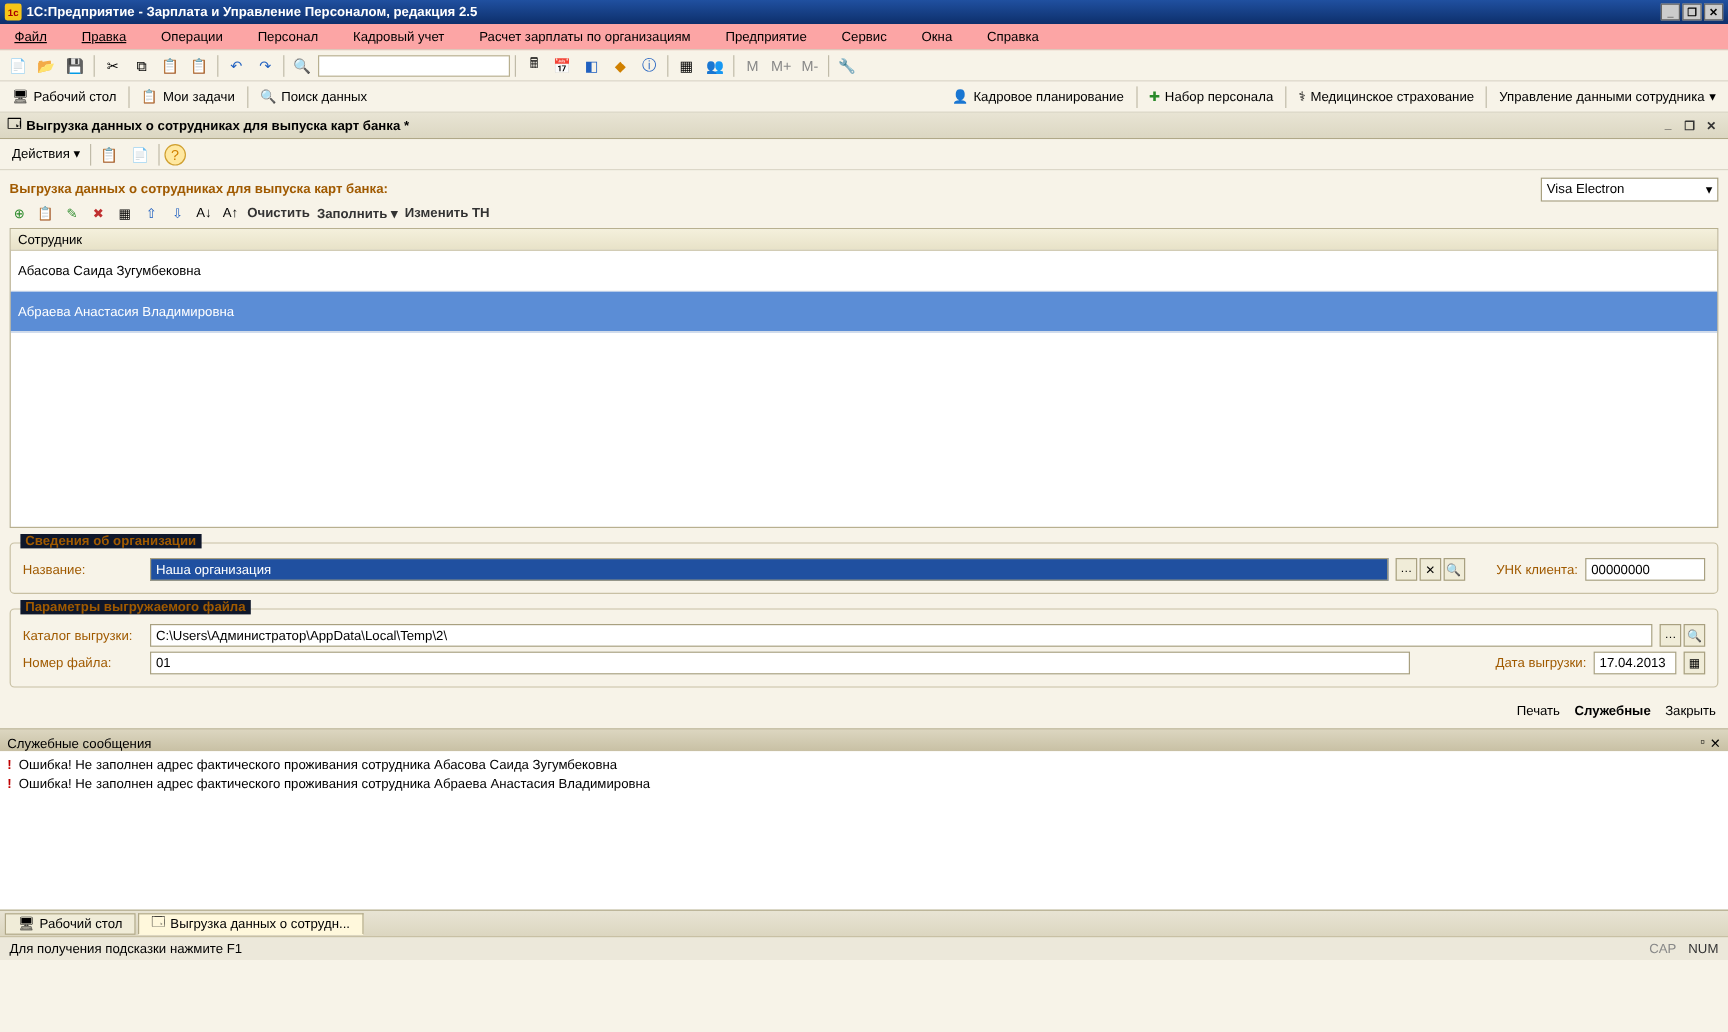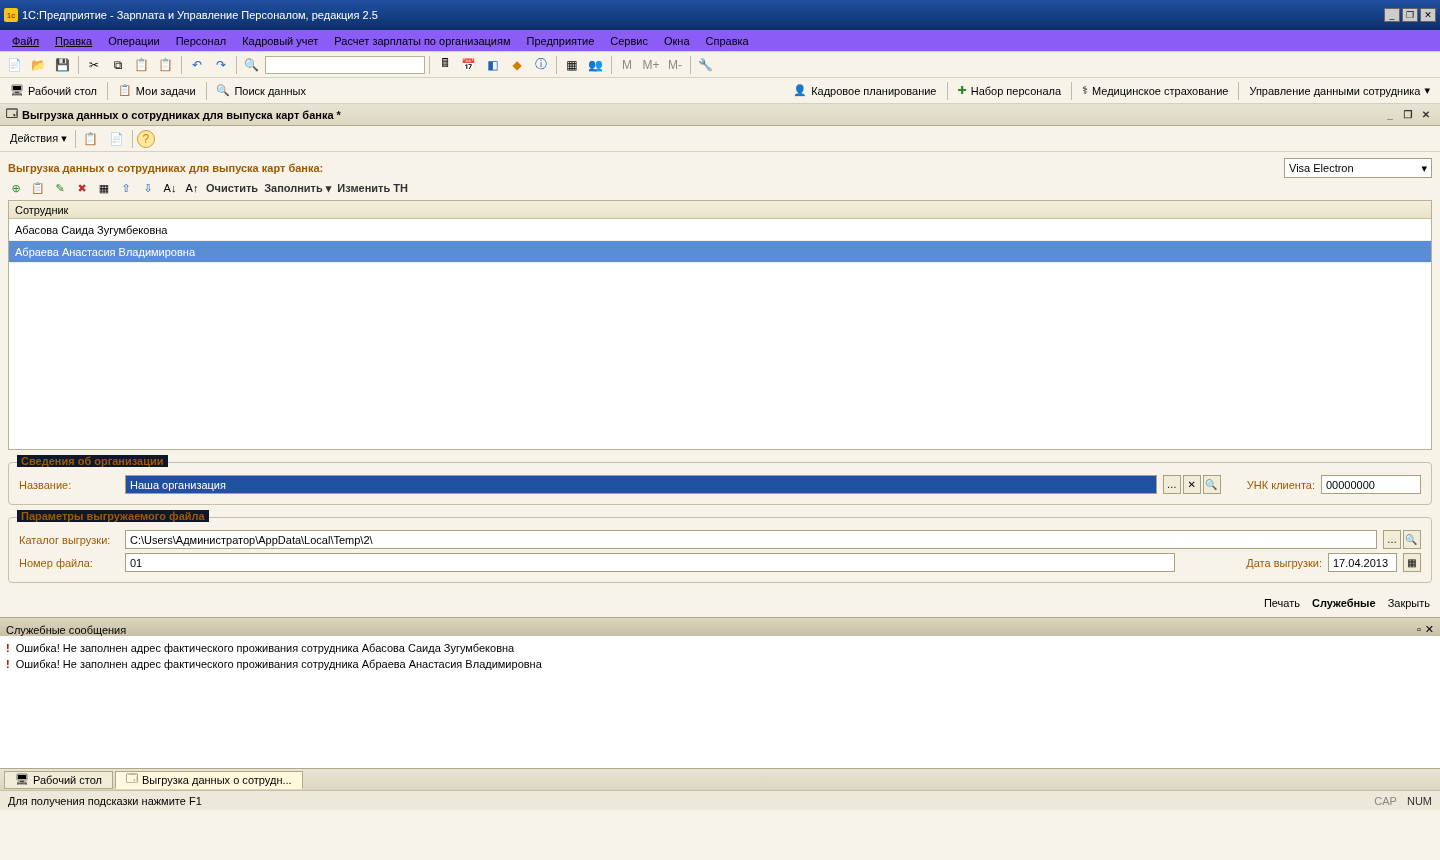--- a/index.html
+++ b/index.html
@@ -1,21 +1,21 @@
 <!DOCTYPE html>
 <html><head>
 <meta charset="utf-8">
 <style>
 * { box-sizing: border-box; margin: 0; padding: 0; font-family: Arial, sans-serif; font-size: 11px; }
 body { background: #f7f3e8; width: 1440px; height: 860px; overflow: hidden; }
-.titlebar { background: linear-gradient(#2050a0, #0d2f6b); color: white; height: 20px; display: flex; align-items: center; padding: 15px 4px; font-weight: normal; font-size: 12px; }
+.titlebar { background: linear-gradient(#2050a0, #0d2f6b); color: white; height: 20px; display: flex; align-items: center; padding: 5px 4px; font-weight: bold; font-size: 12px; }
 .titlebar .logo { width: 14px; height: 14px; background: #f5c518; border-radius: 2px; margin-right: 4px; display:inline-flex; align-items:center; justify-content:center; font-size:8px; color:#a00;}
 .titlebar .winbtns { margin-left: auto; display:flex; gap:2px;}
 .titlebar .winbtns div { width:16px; height:14px; background:#ccc; border:1px solid #666; display:flex; align-items:center; justify-content:center; font-size:9px; color:#000;}
-.menubar { background: #8b5cf6; height: 22px; display: flex; align-items: center; padding: 0 4px; border-bottom:1px solid #d5d0c0;}
+.menubar { background: #fca5a5; height: 22px; display: flex; align-items: center; padding: 0 4px; border-bottom:1px solid #d5d0c0;gap:13px;}
 .menubar .mi { padding: 2px 8px; cursor: pointer; }
 .menubar .mi u { text-decoration: underline; }
 .toolbar { background: #f7f3e8; height: 26px; display: flex; align-items: center; padding: 0 4px; gap: 2px; border-bottom:1px solid #d5d0c0;}
 .toolbar .sep { width:1px; height:18px; background:#c0bba8; margin:0 2px;}
 .tbtn { width:22px; height:22px; display:flex; align-items:center; justify-content:center; cursor:pointer; border:1px solid transparent; font-size:12px;}
 .toolbar input[type=text]{ height:18px; border:1px solid #b8b090; background:white; padding:0 4px;}
 .navbar { background: #f7f3e8; height: 26px; display: flex; align-items: center; padding: 0 4px; gap: 4px; border-bottom:1px solid #d5d0c0;}
 .navbtn { padding: 2px 6px; display:flex; align-items:center; gap:4px; cursor:pointer;}
 .spacer { flex:1; }
 .docbar { background: linear-gradient(#e8e4d4, #dcd7c2); height:22px; display:flex; align-items:center; padding:0 6px; border-bottom:1px solid #b0a888; font-weight:bold;}
@@ -25,21 +25,21 @@
 .actionbar { background:#f7f3e8; height:26px; display:flex; align-items:center; padding:0 6px; gap:4px; border-bottom:1px solid #d5d0c0;}
 .actionbar .label{ padding:2px 4px; cursor:pointer;}
 .mainform { padding: 6px 8px; background:#f7f3e8;}
 .formtitle { color:#a05a00; font-weight:bold; padding: 4px 0;}
 .gridtoolbar { display:flex; align-items:center; gap:6px; padding:2px 0;}
 .gridtoolbar .gb{ width:16px; height:16px; display:flex; align-items:center; justify-content:center; cursor:pointer; font-size:11px;}
 .gridtoolbar .txtbtn { cursor:pointer; font-weight:bold; color:#333;}
 .dd-select{ width:148px; height:20px; border:1px solid #a8a080; background:white; padding:0 4px; display:flex; align-items:center; justify-content:space-between; cursor:pointer;}
 .grid { border:1px solid #b8b090; background:white; height:250px; margin-top:2px;}
 .grid .header { background: linear-gradient(#f4f0dc,#e8e2c8); height:18px; display:flex; align-items:center; padding:0 6px; border-bottom:1px solid #c8c0a4; font-weight:normal;}
-.grid .row { height:22px; display:flex; align-items:center; padding:0 6px; border-bottom:1px solid #eee;text-align:center;}
+.grid .row { height:34px; display:flex; align-items:center; padding:0 6px; border-bottom:1px solid #eee;text-align:center;}
 .grid .row.selected { background:#5b8dd6; color:white;}
 .groupbox { border:1px solid #c8c0a4; border-radius:4px; margin-top:12px; padding:8px 10px 10px 10px; position:relative;}
 .groupbox .legend{ position:absolute; top:-8px; left:8px; background:#0f172a; padding:0 4px; color:#a05a00; font-weight:bold;}
 .frow{ display:flex; align-items:center; gap:6px; margin-top:4px;}
 .frow label{ color:#a05a00; width:100px;}
 .txtin { height:19px; border:1px solid #a8a080; background:white; padding:0 4px; display:flex; align-items:center;}
 .txtin.sel { background:#2050a0; color:white;}
 .btnbox{ display:flex; gap:2px;}
 .minibtn{ width:18px; height:19px; border:1px solid #a8a080; background:#f0ecd8; display:flex; align-items:center; justify-content:center; cursor:pointer; font-size:10px;}
 .footerbtns{ display:flex; justify-content:flex-end; gap:12px; padding:8px 10px; background:#f7f3e8;}

